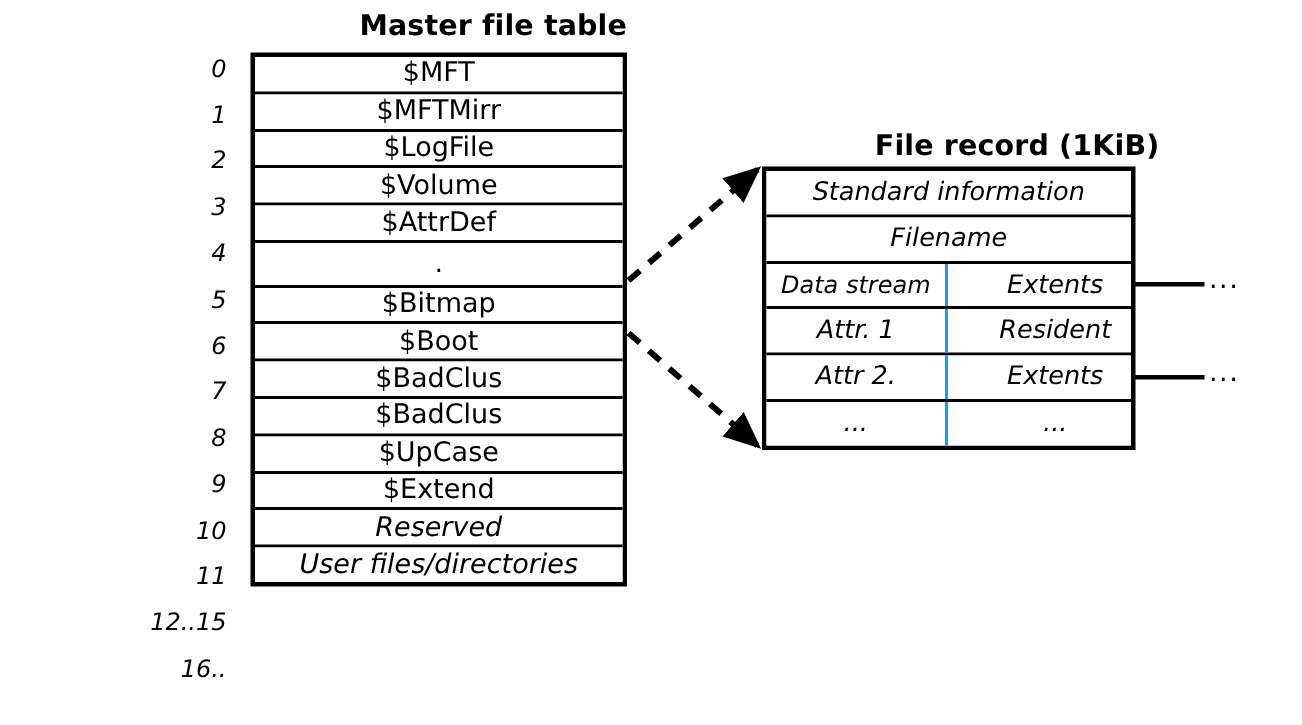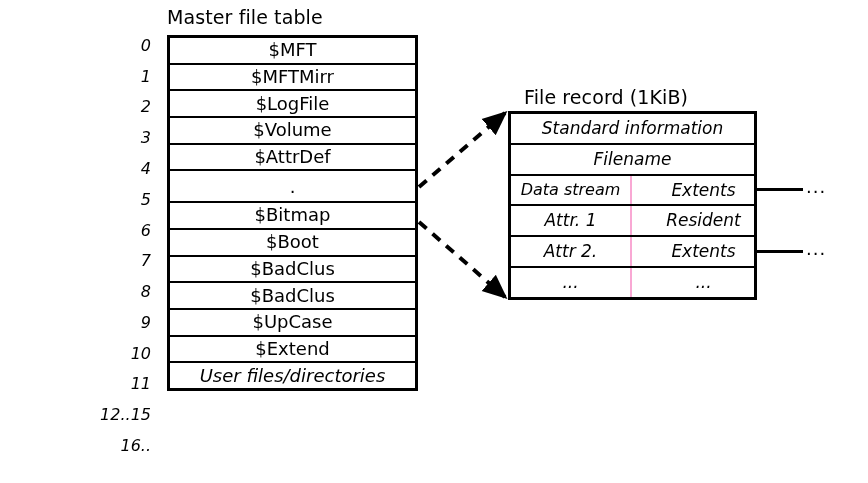--- a/index.html
+++ b/index.html
@@ -19,25 +19,25 @@
   .canvas {
     position: absolute;
     left: 0; top: 0;
     width: 868px;
     height: 483px;
   }
 
   
   .title {
     position: absolute;
-    font-weight: normal;
+    font-weight: bold;
     font-size: 19px;
     letter-spacing: 0.1px;
     white-space: nowrap;
-    text-align: left;
+    text-align: right;
     color: #000;
   }
   #mft-title {
     left: 167px;
     top: 6px;
     width: 251px;
   }
   #fr-title {
     left: 524px;
     top: 86px;
@@ -129,21 +129,21 @@
     font-size: 17px;
     line-height: 1;
     box-sizing: border-box;
     overflow: hidden;
     white-space: nowrap;
     font-style: italic;
   }
   .fr-cell.full { flex: 1 1 100%; }
   .fr-cell.left {
     flex: 0 0 121px;
-    border-right: 2px solid #f9a8d4;
+    border-right: 2px solid #0ea5e9;
   }
   .fr-cell.right {
     flex: 1 1 auto;
     padding-left: 21px;
   }
   .fr-cell.tight { font-size: 16px; }
 
   
   .extent-line {
     position: absolute;
@@ -204,20 +204,21 @@
     <div class="mft-row">$LogFile</div>
     <div class="mft-row">$Volume</div>
     <div class="mft-row">$AttrDef</div>
     <div class="mft-row dotrow">.</div>
     <div class="mft-row">$Bitmap</div>
     <div class="mft-row">$Boot</div>
     <div class="mft-row">$BadClus</div>
     <div class="mft-row">$BadClus</div>
     <div class="mft-row">$UpCase</div>
     <div class="mft-row">$Extend</div>
+    <div class="mft-row italic">Reserved</div>
     <div class="mft-row italic">User files/directories</div>
   </div>
 
   <div class="title" id="fr-title">File record (1KiB)</div>
 
   <div id="fr-table">
     <div class="fr-row">
       <div class="fr-cell full">Standard information</div>
     </div>
     <div class="fr-row">

